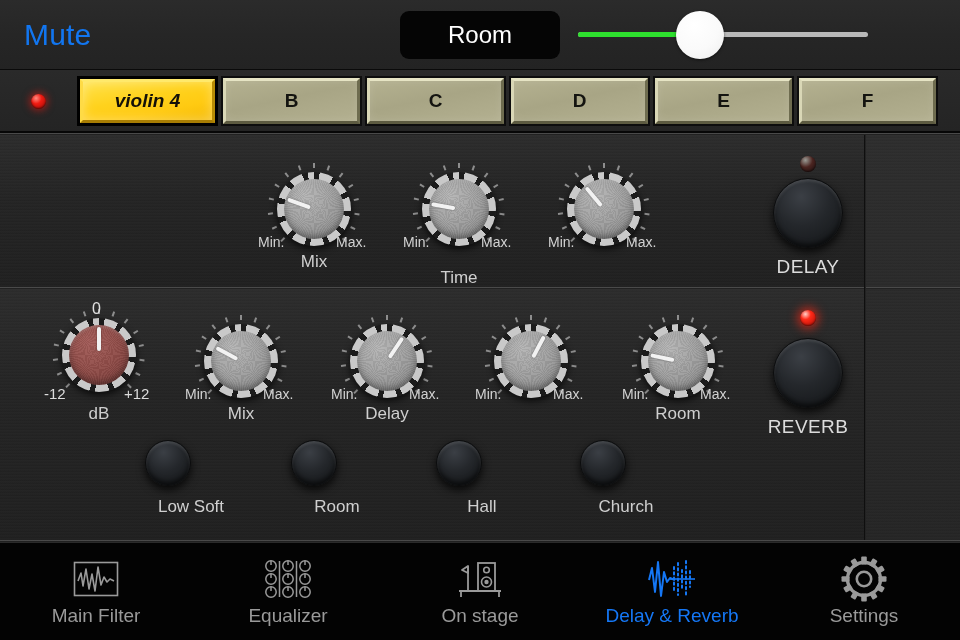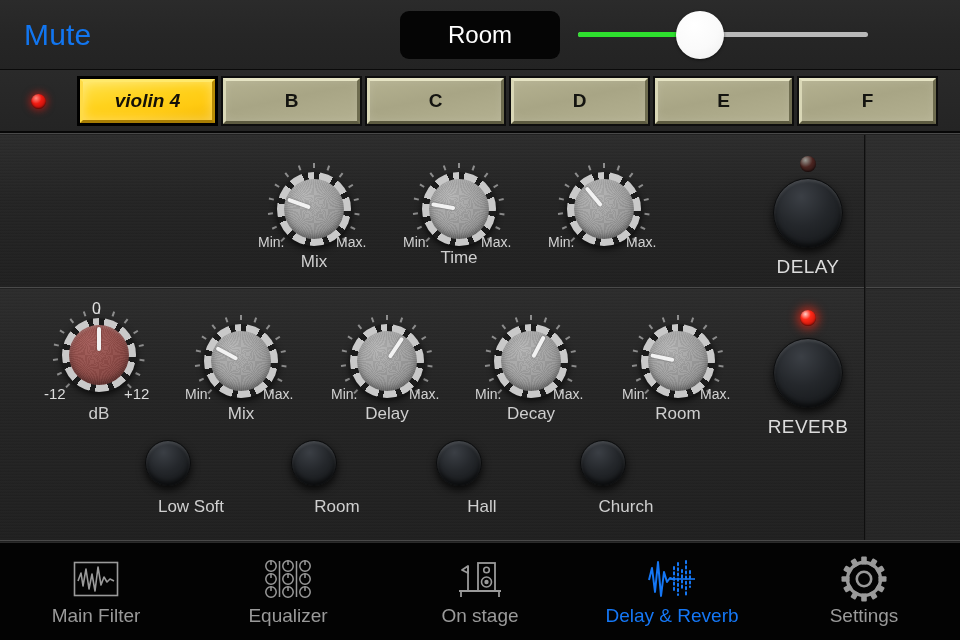--- a/index.html
+++ b/index.html
@@ -304,21 +304,21 @@
           <i style="transform: rotate(96.4286deg); transform-origin: 50% 46px;"></i>
           <i style="transform: rotate(115.714deg); transform-origin: 50% 46px;"></i>
           <i style="transform: rotate(135deg); transform-origin: 50% 46px;"></i>
         </div>
         <div class="collar"></div>
         <div class="cap"></div>
         <div class="pointer" style="transform: rotate(-80deg);"></div>
       </div>
       <div class="kmin" style="left: -19px; top: 62px;">Min.</div>
       <div class="kmax" style="left: 59px; top: 62px;">Max.</div>
-      <div class="kname" style="top: 76px;">Time</div>
+      <div class="kname" style="top: 96px;">Time</div>
     </div>
     <div class="knob-unit" style="left: 567px; top: 172px; width: 74px;">
       <div class="knob" style="width: 74px; height: 74px;">
         <div class="ticks">
           <i style="transform: rotate(-135deg); transform-origin: 50% 46px;"></i>
           <i style="transform: rotate(-115.714deg); transform-origin: 50% 46px;"></i>
           <i style="transform: rotate(-96.4286deg); transform-origin: 50% 46px;"></i>
           <i style="transform: rotate(-77.1429deg); transform-origin: 50% 46px;"></i>
           <i style="transform: rotate(-57.8571deg); transform-origin: 50% 46px;"></i>
           <i style="transform: rotate(-38.5714deg); transform-origin: 50% 46px;"></i>
@@ -444,21 +444,20 @@
           <i style="transform: rotate(96.4286deg); transform-origin: 50% 46px;"></i>
           <i style="transform: rotate(115.714deg); transform-origin: 50% 46px;"></i>
           <i style="transform: rotate(135deg); transform-origin: 50% 46px;"></i>
         </div>
         <div class="collar"></div>
         <div class="cap"></div>
         <div class="pointer" style="transform: rotate(28deg);"></div>
       </div>
       <div class="kmin" style="left: -19px; top: 62px;">Min.</div>
       <div class="kmax" style="left: 59px; top: 62px;">Max.</div>
-      <div class="kname" style="top: 80px;">Decay</div>
     </div>
     <div class="knob-unit" style="left: 641px; top: 324px; width: 74px;">
       <div class="knob" style="width: 74px; height: 74px;">
         <div class="ticks">
           <i style="transform: rotate(-135deg); transform-origin: 50% 46px;"></i>
           <i style="transform: rotate(-115.714deg); transform-origin: 50% 46px;"></i>
           <i style="transform: rotate(-96.4286deg); transform-origin: 50% 46px;"></i>
           <i style="transform: rotate(-77.1429deg); transform-origin: 50% 46px;"></i>
           <i style="transform: rotate(-57.8571deg); transform-origin: 50% 46px;"></i>
           <i style="transform: rotate(-38.5714deg); transform-origin: 50% 46px;"></i>

